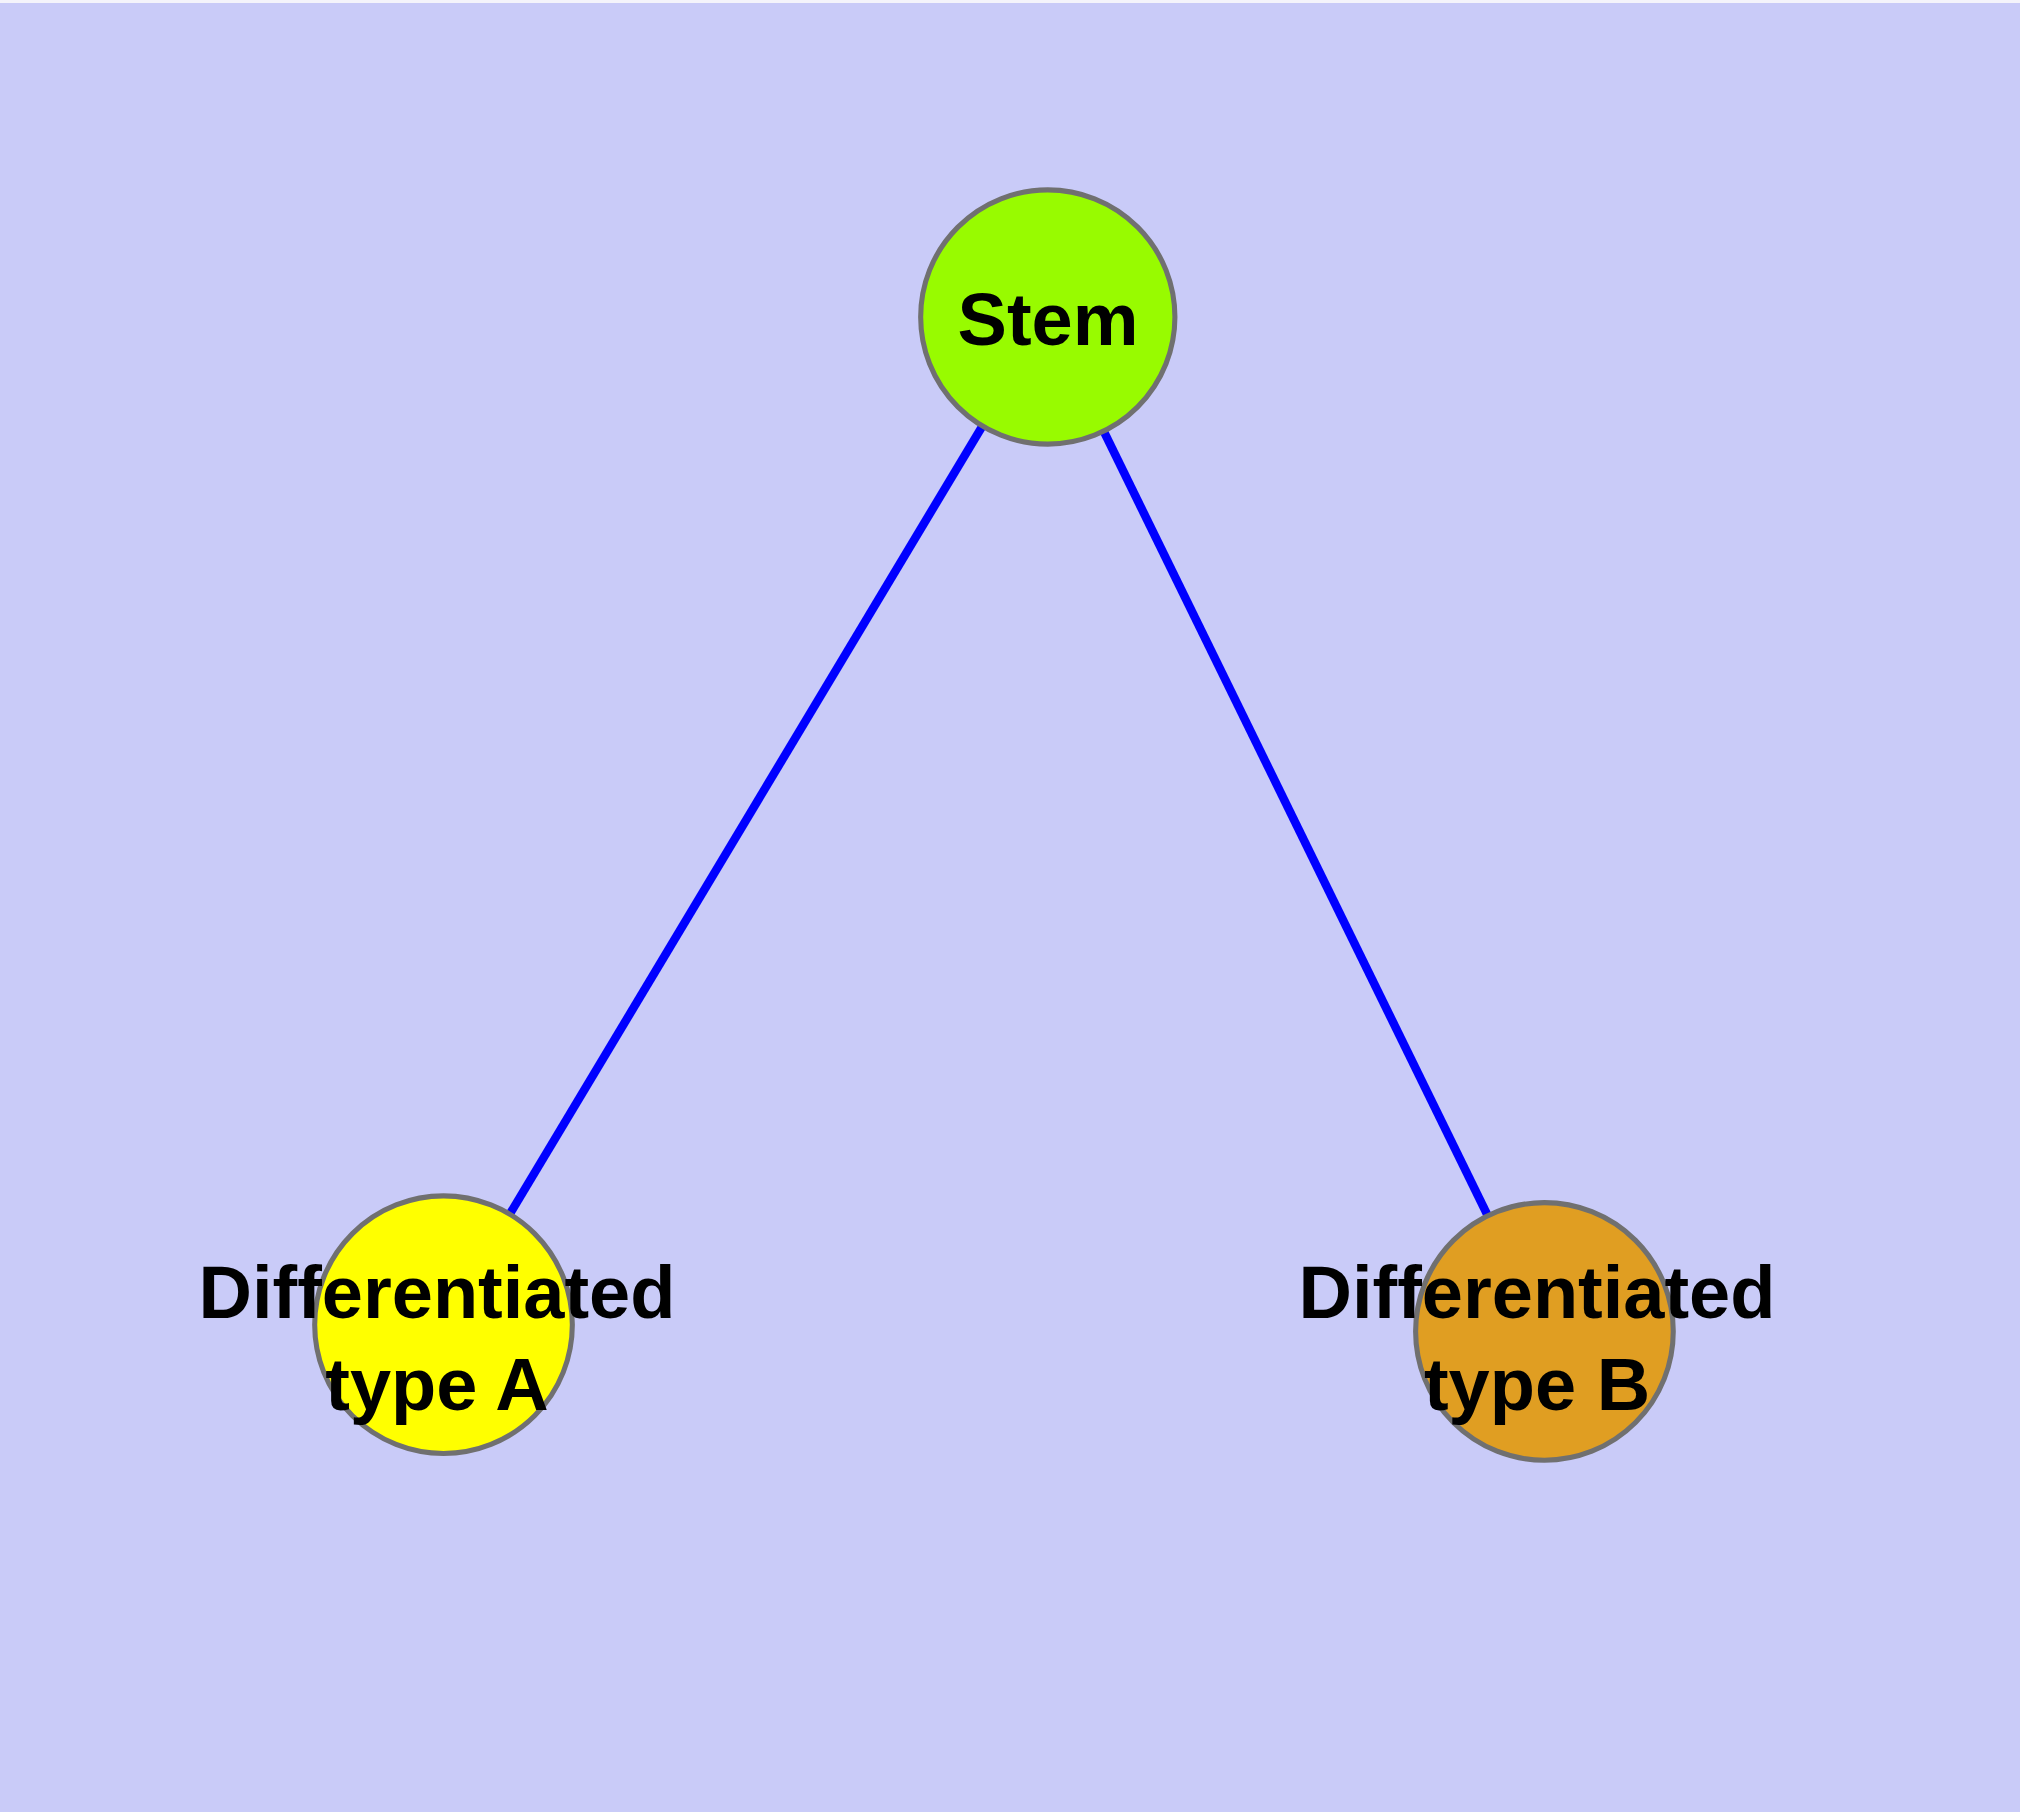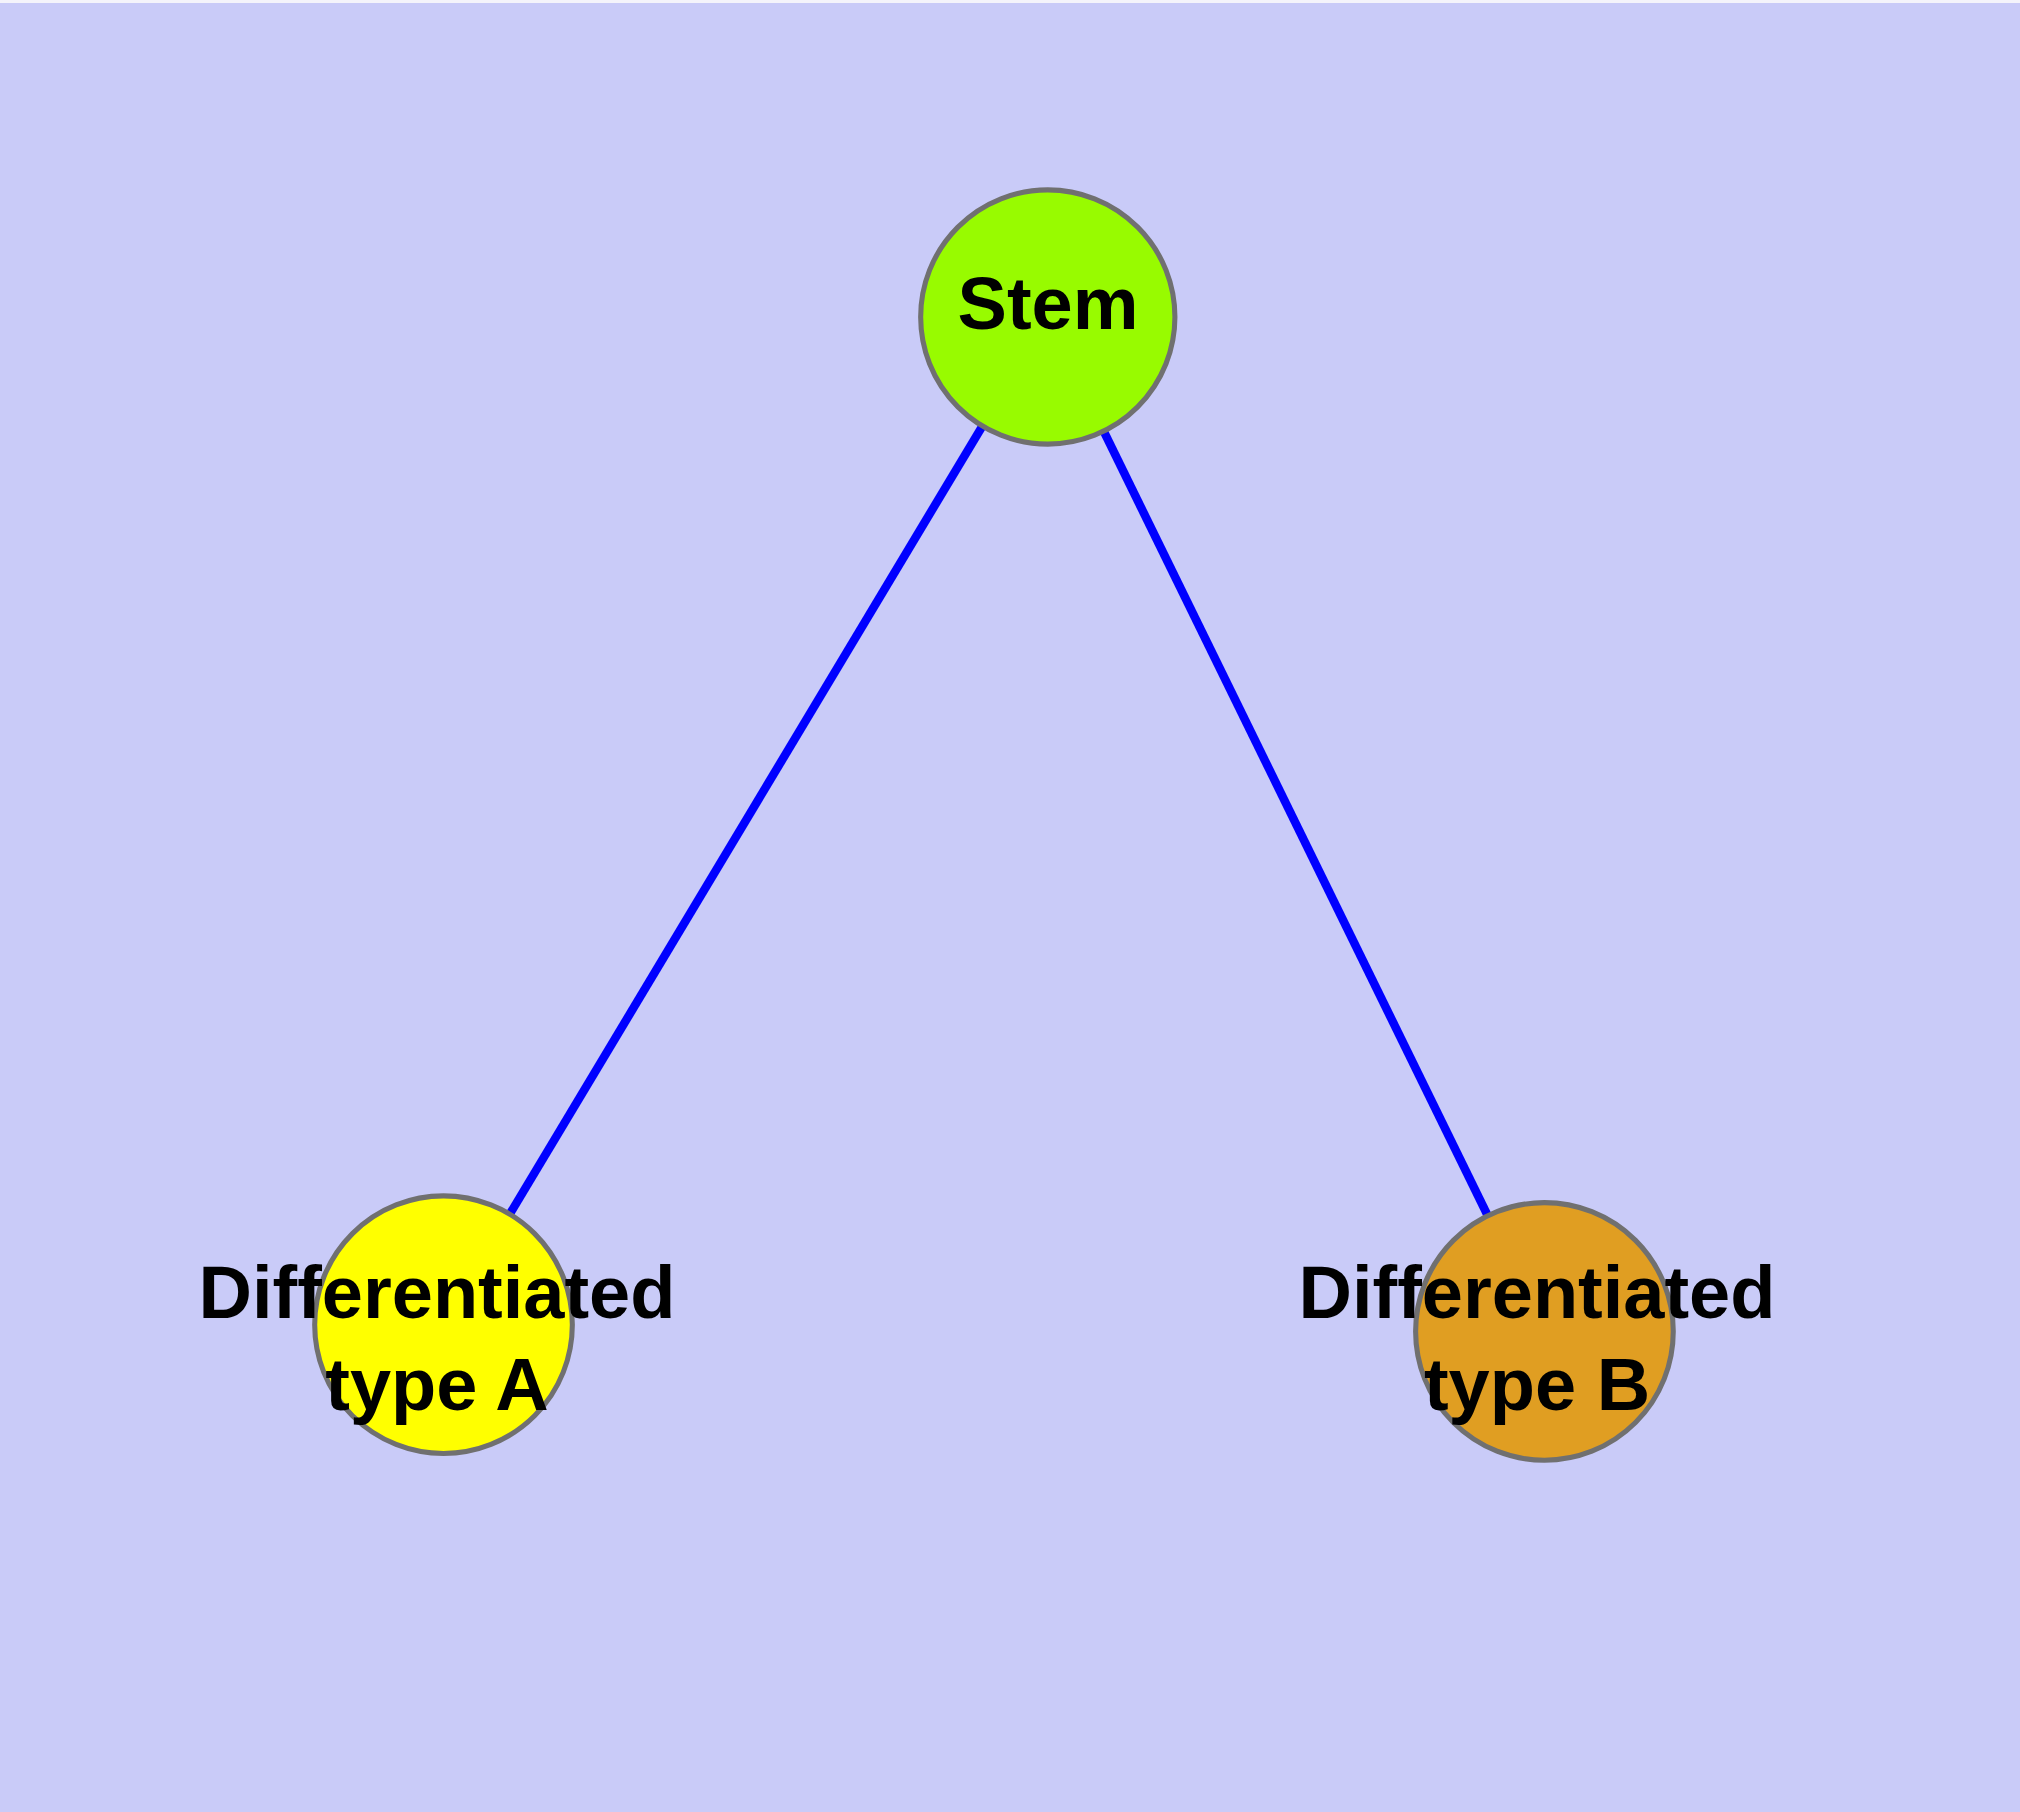--- a/index.html
+++ b/index.html
@@ -32,21 +32,21 @@
     transform: translate(-50%, -50%);
     font-weight: bold;
     font-size: 74px;
     line-height: 92px;
     color: #000000;
     text-align: center;
     white-space: pre-line;
     letter-spacing: 0;
     pointer-events: none;
   }
-  .label-stem   { left: 1048px; top: 304px; }
+  .label-stem   { left: 1048px; top: 320px; }
   .label-type-a { left: 437px;  top: 1339px; }
   .label-type-b { left: 1537px; top: 1339px; }
 </style>
 </head>
 <body>
 
 <div class="top-strip"></div>
 
 <svg class="graph" viewBox="0 0 2384 2138">
 

